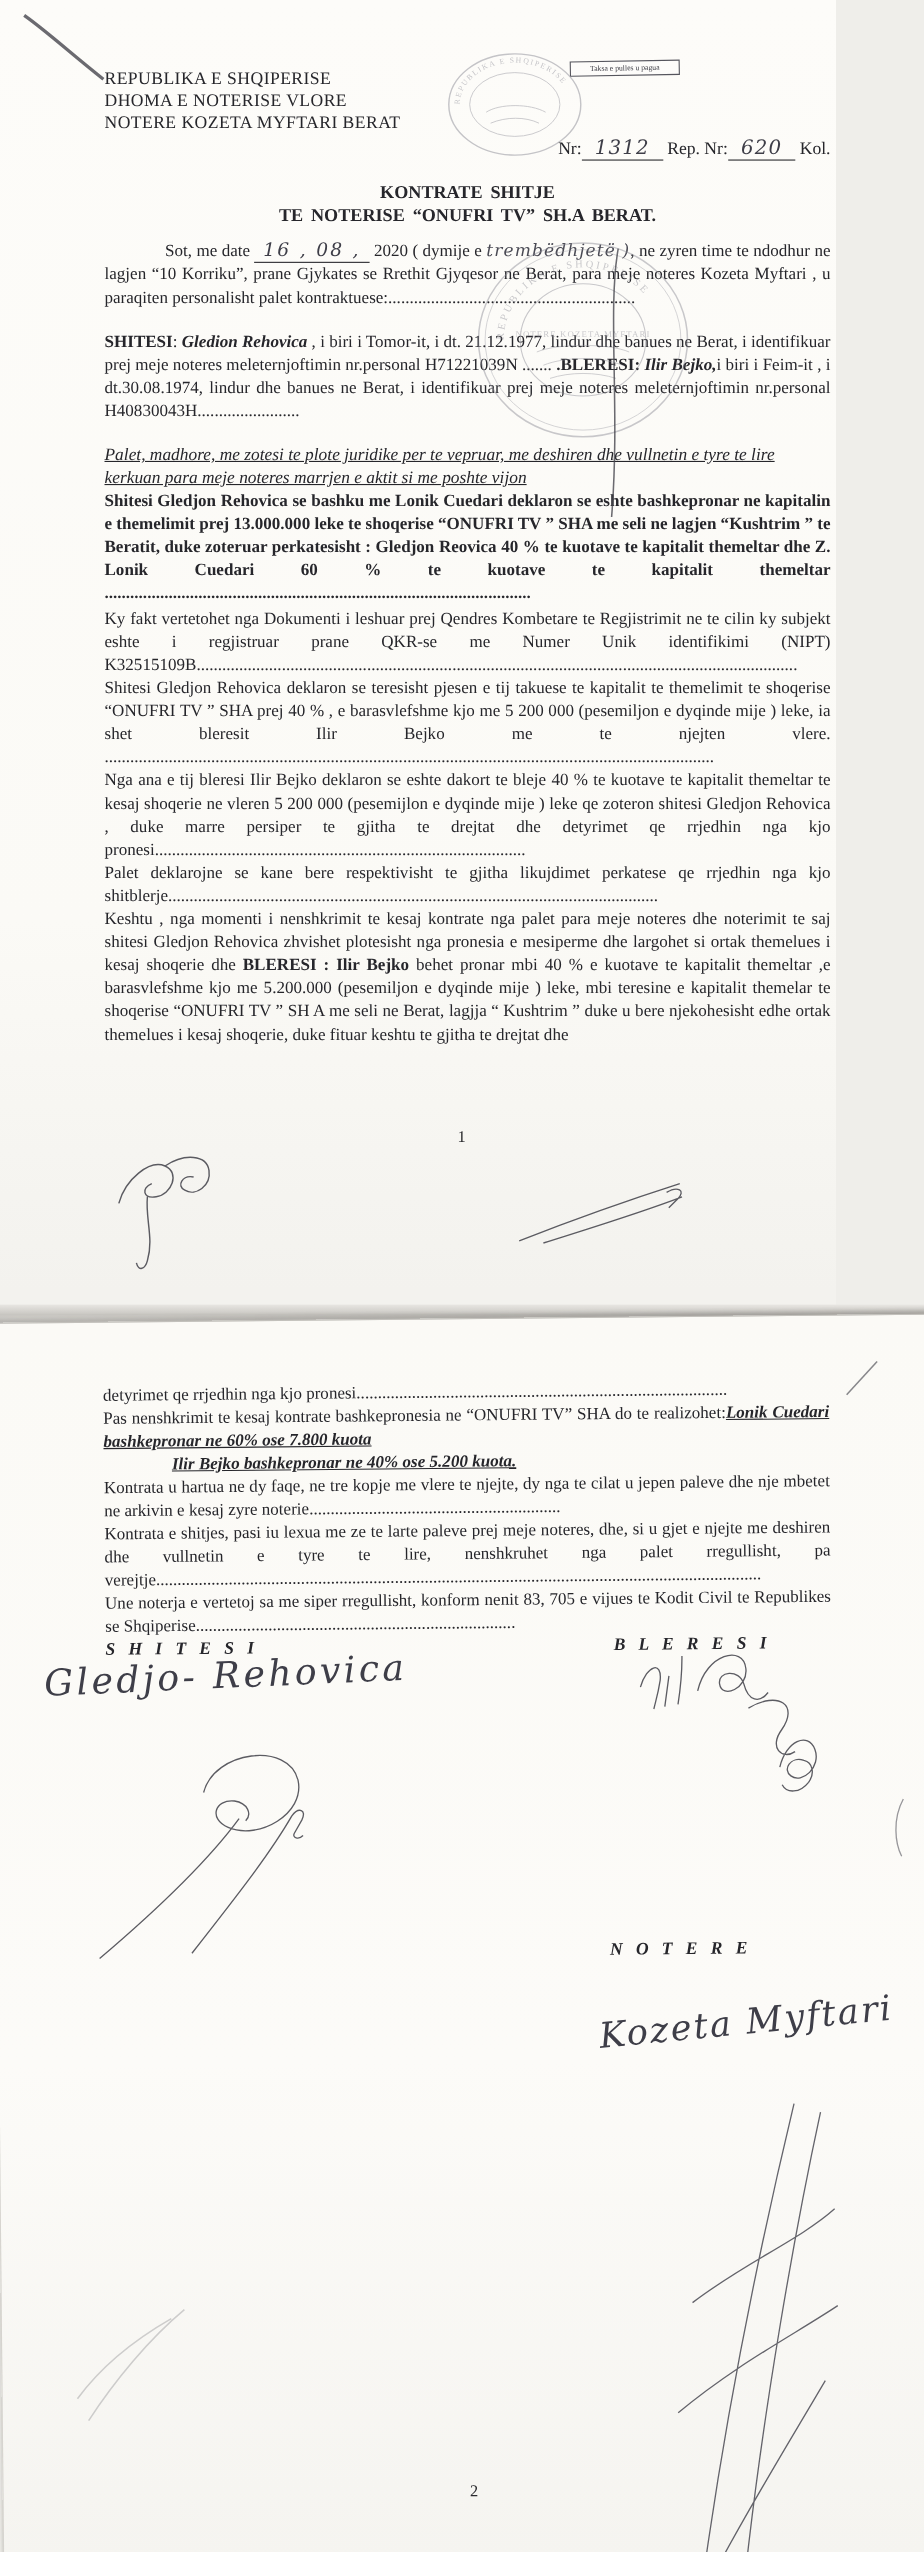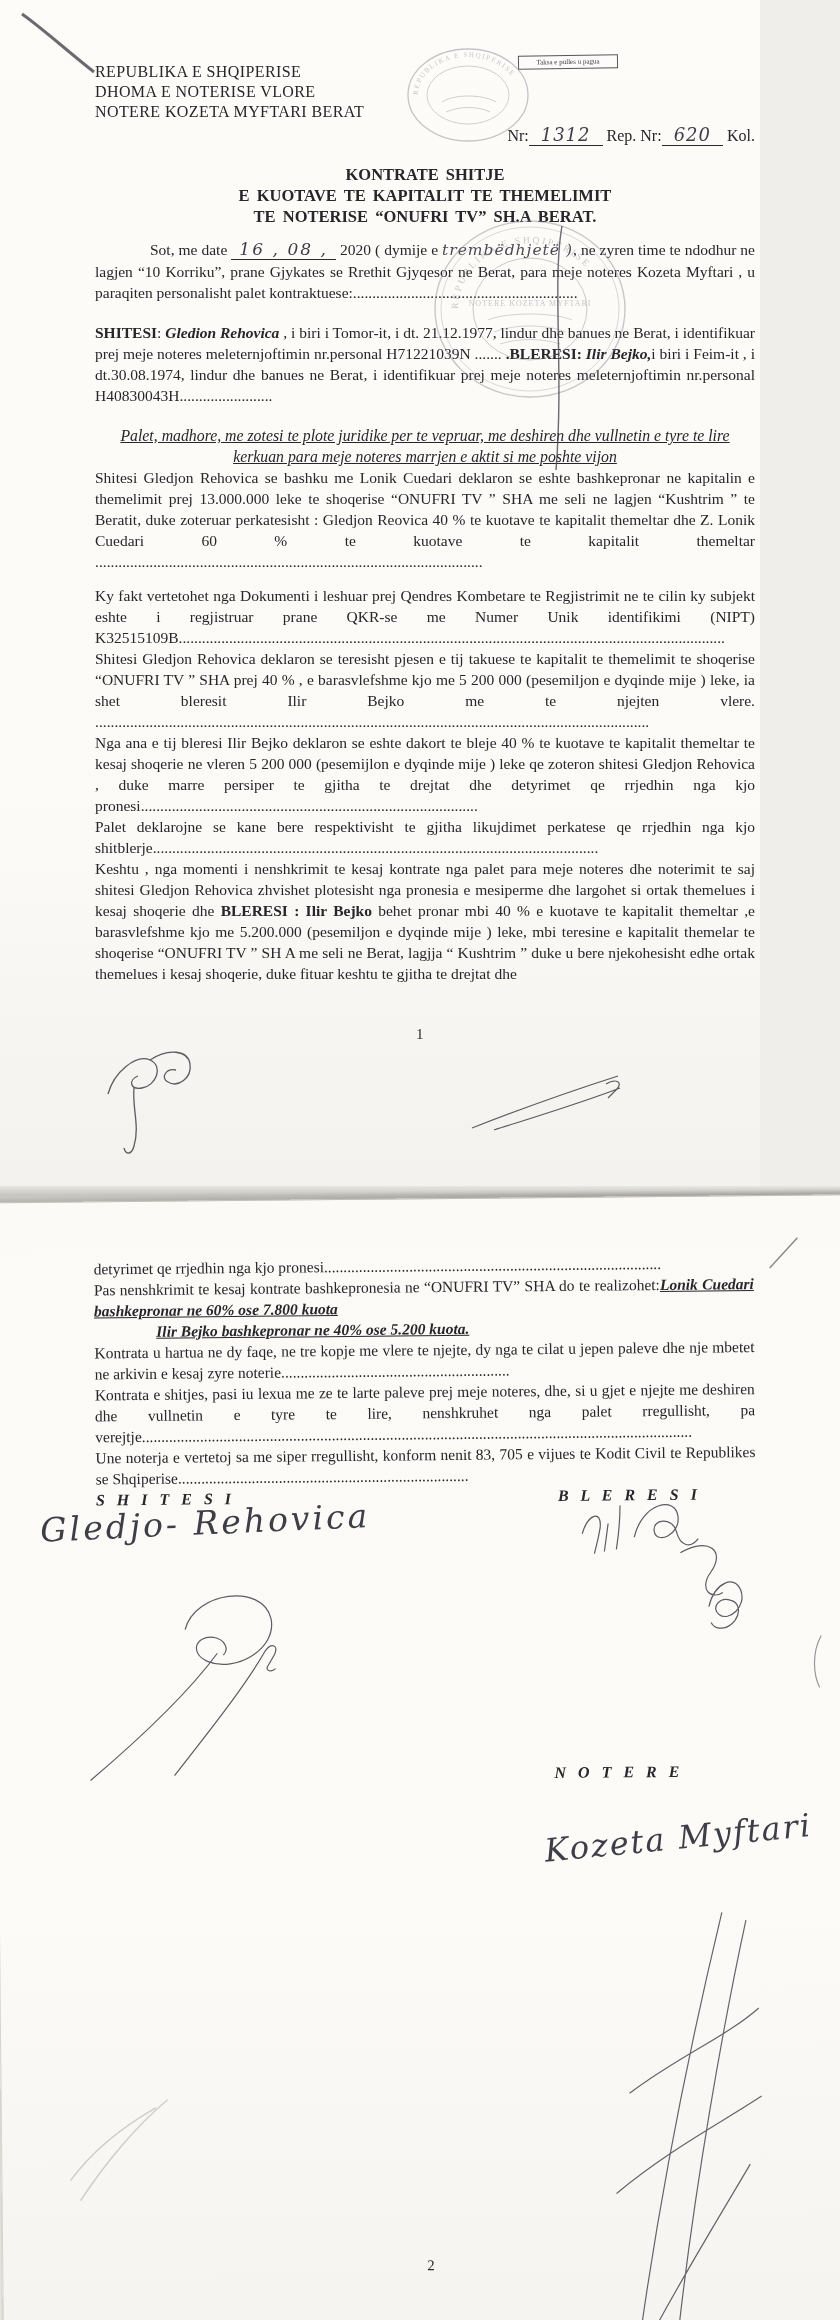--- a/index.html
+++ b/index.html
@@ -14,23 +14,23 @@
   .col{position:absolute;color:#26262b;font-size:15.5px;line-height:21px;}
   .col1{left:95px;top:62px;width:660px;}
   .col2{left:100px;top:56px;width:660px;}
   .t{margin:0;text-align:justify;overflow-wrap:anywhere;}
   .hdr{margin:0;font-size:16px;line-height:20px;letter-spacing:.4px;}
   .nrline{margin:0;font-size:16px;line-height:25px;text-align:right;}
   .title{margin:16px 0 12px 0;text-align:center;font-weight:bold;font-size:16.5px;line-height:21px;word-spacing:3px;}
   .title div{margin:0;}
   .mb19{margin-bottom:19px;}
   .mb23{margin-bottom:23px;}
-  .mb13{margin-bottom:13px;}
+  .mb13{margin-bottom:2px;font-weight:bold;}
   .indent{text-indent:55px;}
-  .decl{margin:0;text-align:center;font-style:italic;text-decoration:underline;font-size:15.8px;}
+  .decl{margin:0;text-align:left;font-style:italic;text-decoration:underline;font-size:15.8px;}
   .bu{font-weight:bold;}
   .bi{font-weight:bold;font-style:italic;}
   .iu{font-style:italic;text-decoration:underline;font-weight:600;}
   .hand{font-family:"DejaVu Serif",serif;font-style:italic;color:#3e3e48;}
   .wdate{font-family:"DejaVu Serif",serif;font-style:italic;font-size:17px;letter-spacing:2px;
          border-bottom:1.2px solid #2a2a2e;padding:0 8px;color:#3e3e48;}
   .wnum{font-family:"DejaVu Serif",serif;font-style:italic;font-size:18px;letter-spacing:1px;
         border-bottom:1.2px solid #2a2a2e;padding:0 12px;color:#3e3e48;}
   .handins{font-family:"DejaVu Serif",serif;font-style:italic;color:#4a4a54;letter-spacing:1px;}
   .pageno{position:absolute;font-size:15px;color:#2a2a2e;}
@@ -75,21 +75,20 @@
       <p class="hdr">DHOMA E NOTERISE  VLORE</p>
       <p class="hdr">NOTERE  KOZETA MYFTARI   BERAT</p>
       <p class="nrline">
         <span>Nr:</span><span class="wnum">1312</span>
         <span>Rep. Nr:</span><span class="wnum">620</span>
         <span>Kol.</span>
       </p>
 
       <div class="title">
         <div>KONTRATE  SHITJE</div>
-        <div>E KUOTAVE  TE  KAPITALIT  TE  THEMELIMIT</div>
         <div>TE NOTERISE “ONUFRI  TV” SH.A  BERAT.</div>
       </div>
 
       <p class="t indent mb19">
         <span>Sot, me date </span><span class="wdate">16 , 08 ,</span><span> 2020 ( dymije e </span><span class="handins">trembëdhjetë )</span><span>, ne zyren time te ndodhur ne lagjen “10 Korriku”, prane Gjykates se Rrethit Gjyqesor ne Berat, para meje noteres Kozeta Myftari , u paraqiten personalisht palet kontraktuese:..........................................................</span>
       </p>
 
       <p class="t mb19">
         <span class="bu">SHITESI</span><span>: </span><span class="bi">Gledion Rehovica</span><span> , i biri i Tomor-it, i dt. 21.12.1977, lindur dhe banues ne Berat, i identifikuar prej meje noteres meleternjoftimin nr.personal H71221039N ....... </span><span class="bu">.BLERESI:</span><span class="bi"> Ilir Bejko,</span><span>i biri i Feim-it , i dt.30.08.1974, lindur dhe banues ne Berat, i identifikuar prej meje noteres meleternjoftimin nr.personal H40830043H........................</span>
       </p>

